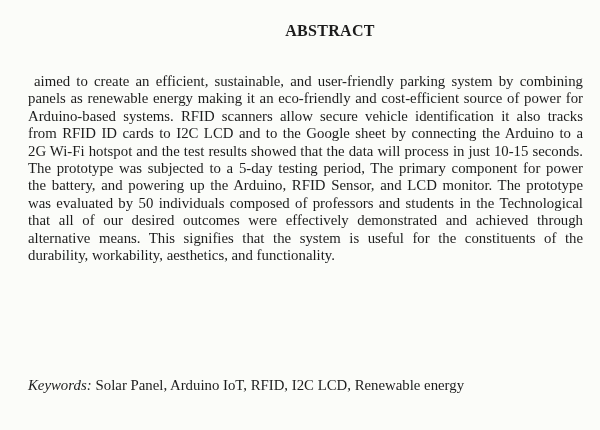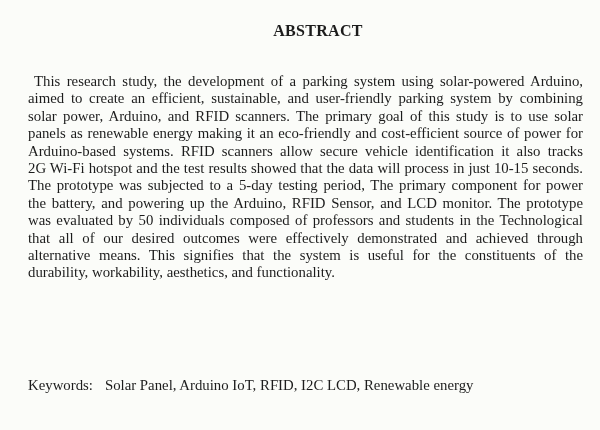--- a/index.html
+++ b/index.html
@@ -13,21 +13,21 @@
   }
   .page {
     position: relative;
     width: 600px;
     height: 430px;
     overflow: hidden;
   }
   .heading {
     position: absolute;
     top: 22px;
-    left: 48px;
+    left: 60px;
     width: 540px;
     margin: 0;
     text-align: center;
     font-size: 16px;
     font-weight: bold;
     letter-spacing: 0.3px;
   }
   .body-text {
     position: absolute;
     top: 73px;
@@ -52,38 +52,38 @@
   .keywords {
     position: absolute;
     top: 377px;
     left: 28px;
     width: 555px;
     margin: 0;
     font-size: 14.8px;
     line-height: 17.4px;
   }
   .keywords .kw-label {
+    font-style: italic;
   }
   .keywords .kw-text {
-    margin-left: 12px;
+    margin-left: 4px;
   }
 </style>
 </head>
 <body style="background: rgb(251, 252, 249); color: rgb(28, 28, 28);">
 
 <div class="page">
 
   <h1 class="heading">ABSTRACT</h1>
 
   <div class="body-text">
-      <div class="line">This research study, the development of a parking system using solar-powered Arduino,</div>
       <div class="line">aimed to create an efficient, sustainable, and user-friendly parking system by combining</div>
-      <div class="line">solar power, Arduino, and RFID scanners. The primary goal of this study is to use solar</div>
       <div class="line">panels as renewable energy making it an eco-friendly and cost-efficient source of power for</div>
       <div class="line">Arduino-based systems. RFID scanners allow secure vehicle identification it also tracks</div>
+      <div class="line">from RFID ID cards to I2C LCD and to the Google sheet by connecting the Arduino to a</div>
       <div class="line">2G Wi-Fi hotspot and the test results showed that the data will process in just 10-15 seconds.</div>
       <div class="line">The prototype was subjected to a 5-day testing period, The primary component for power</div>
       <div class="line">the battery, and powering up the Arduino, RFID Sensor, and LCD monitor. The prototype</div>
       <div class="line">was evaluated by 50 individuals composed of professors and students in the Technological</div>
       <div class="line">that all of our desired outcomes were effectively demonstrated and achieved through</div>
       <div class="line">alternative means. This signifies that the system is useful for the constituents of the</div>
       <div class="line">durability, workability, aesthetics, and functionality.</div>
     </div>
 
   <p class="keywords">

